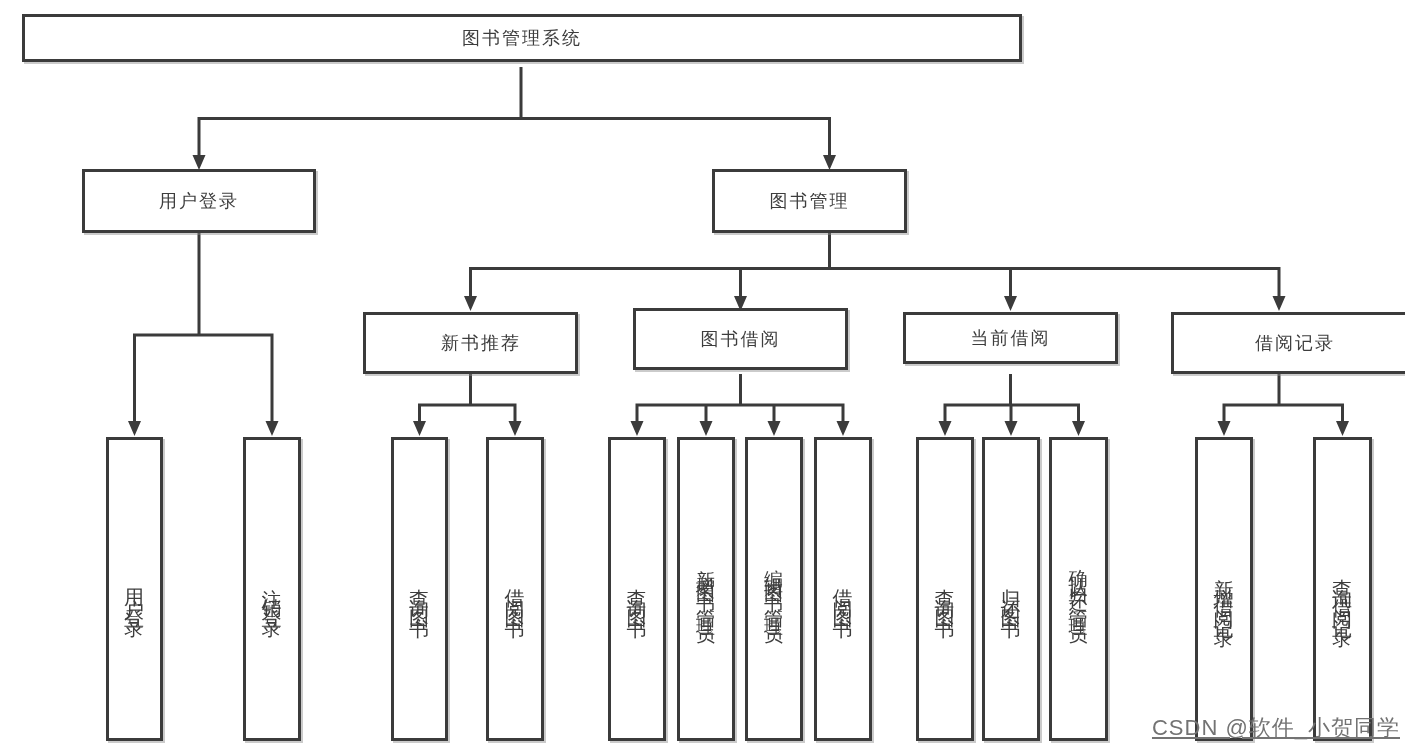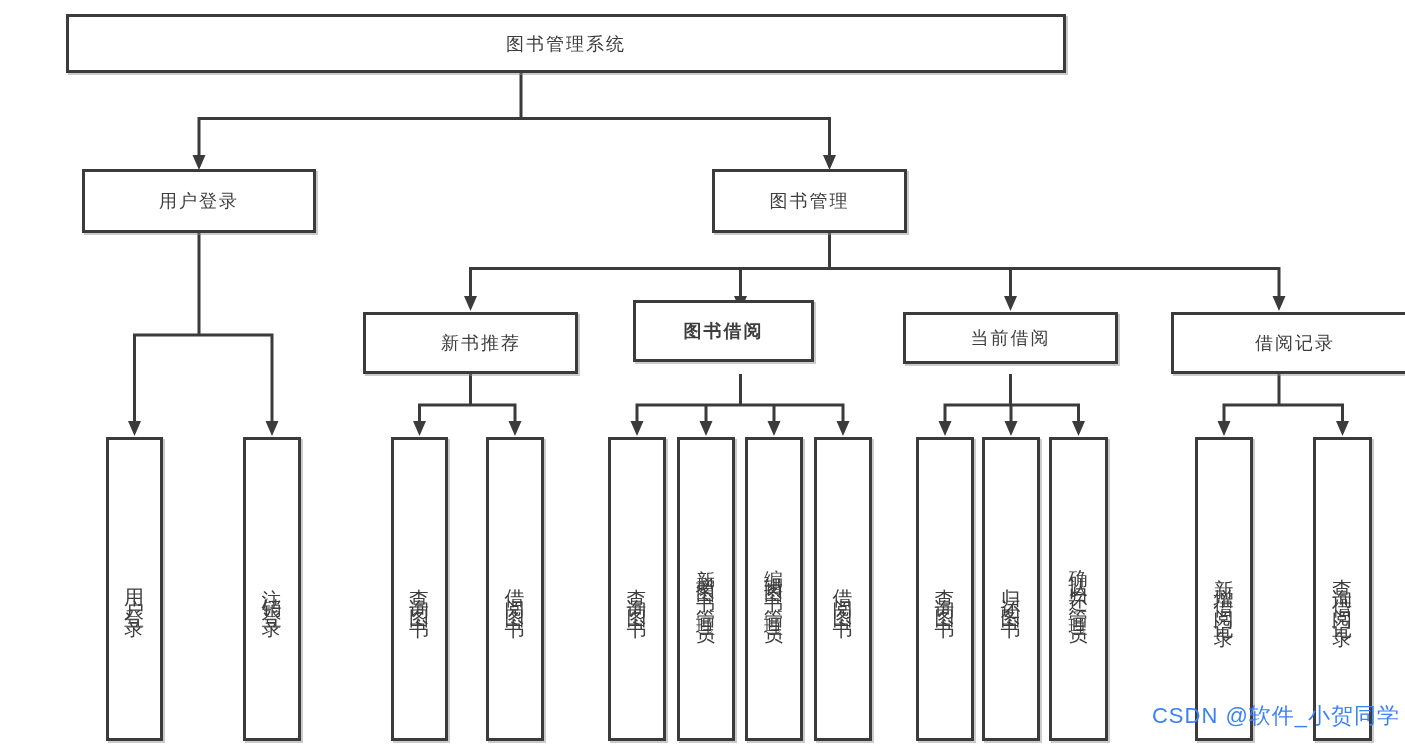--- a/index.html
+++ b/index.html
@@ -26,51 +26,52 @@
   .leaf{
     writing-mode:vertical-lr;
     text-orientation:mixed;
     font-size:20px;
     letter-spacing:10px;
     line-height:1;
     padding-top:8px;
   }
   .leaf.long{letter-spacing:8px;font-size:19px;padding-top:2px;}
   
-  .n-root{left:22px;top:14px;width:1000px;height:59px;margin-left:44px;}
+  .n-root{left:22px;top:14px;width:1000px;height:48px;}
   
   .n-l2a{left:82px;top:169px;width:234px;height:64px;}
   .n-l2b{left:712px;top:169px;width:195px;height:64px;}
   
   .n-b1{left:363px;top:312px;width:215px;height:62px;padding-left:21px;}
-  .n-b2{left:633px;top:300px;width:181px;height:62px;font-weight:bold;}
+  .n-b2{left:633px;top:308px;width:215px;height:62px;}
   .n-b3{left:903px;top:312px;width:215px;height:52px;}
   .n-b4{left:1171px;top:312px;width:248px;height:62px;}
   
   .n-a1 {left:106px;top:437px;width:57px;height:304px;}
   .n-a2 {left:243px;top:437px;width:58px;height:304px;}
   .n-b1c1{left:391px;top:437px;width:57px;height:304px;}
   .n-b1c2{left:486px;top:437px;width:58px;height:304px;}
   .n-b2c1{left:608px;top:437px;width:58px;height:304px;}
   .n-b2c2{left:677px;top:437px;width:58px;height:304px;}
   .n-b2c3{left:745px;top:437px;width:58px;height:304px;}
   .n-b2c4{left:814px;top:437px;width:58px;height:304px;}
   .n-b3c1{left:916px;top:437px;width:58px;height:304px;}
   .n-b3c2{left:982px;top:437px;width:58px;height:304px;}
   .n-b3c3{left:1049px;top:437px;width:59px;height:304px;}
   .n-b4c1{left:1195px;top:437px;width:58px;height:304px;}
   .n-b4c2{left:1313px;top:437px;width:59px;height:304px;}
   .watermark{
     position:absolute;
-    right:5px;bottom:16px;
+    right:5px;bottom:4px;
     font-size:22px;
-    color:#3b82f6;
+    color:#737373;
     letter-spacing:1px;
     z-index:3;
     white-space:nowrap;
+    text-decoration:underline;
   }
 </style>
 </head>
 <body>
 
 <div id="canvas">
 
   <svg id="wires" width="1405" height="747" viewBox="0 0 1405 747" aria-hidden="true">
     <path fill="none" stroke="#3b3b3b" stroke-width="3" d="
       M521 67 L521 120

